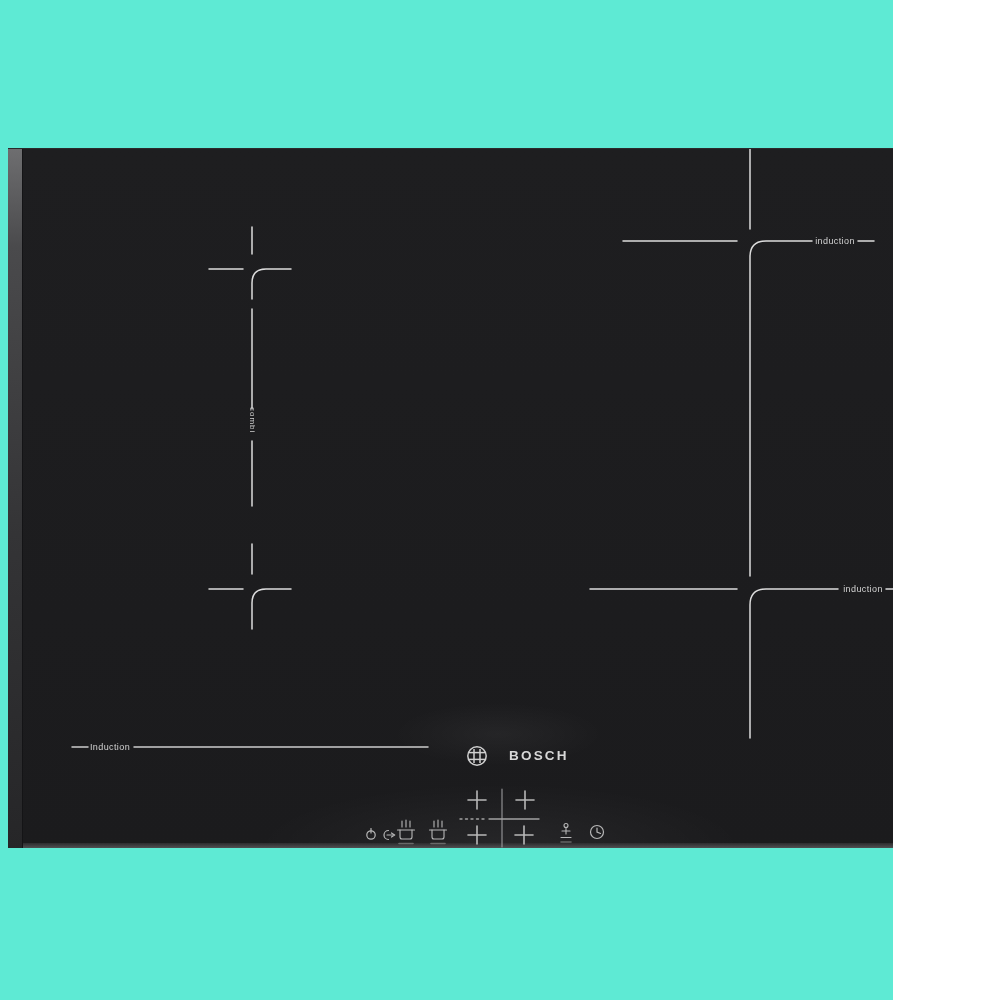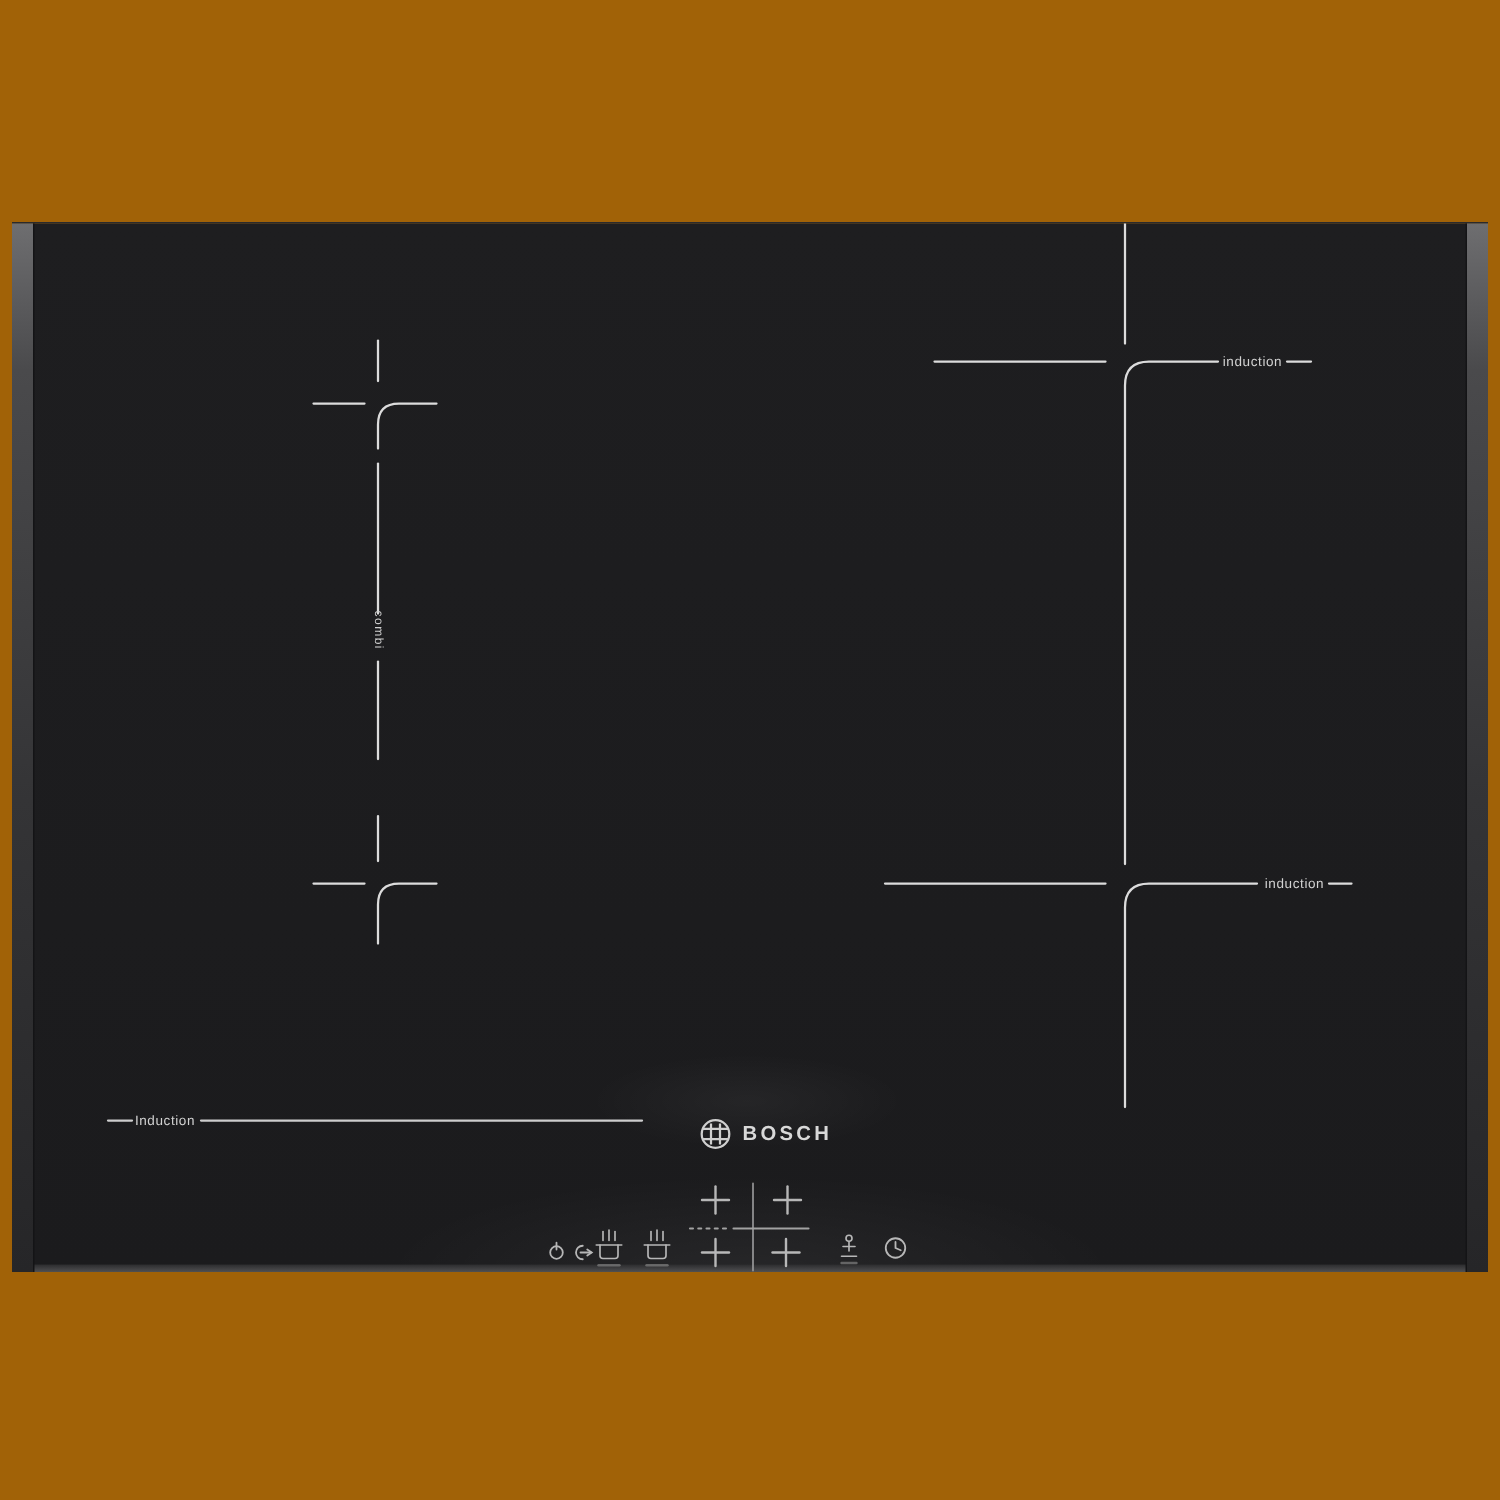--- a/index.html
+++ b/index.html
@@ -1,18 +1,18 @@
 <!DOCTYPE html>
 <html><head>
 <meta charset="utf-8">
 <style>
   html,body { margin:0; padding:0; }
   .stage {
-    position:relative; width:1000px; height:1000px;
-    background:#a16207; overflow:hidden;
+    position:relative; width:893px; height:1000px;
+    background:#5eead4; overflow:hidden;
     font-family:"Liberation Sans", sans-serif;
   }
   .cooktop {
     position:absolute; left:8px; top:148px; width:984px; height:699px;
     background:
       radial-gradient(ellipse 150px 45px at 490px 585px, rgba(255,255,255,0.045), transparent 70%),
       radial-gradient(ellipse 340px 90px at 50% 100%, rgba(255,255,255,0.05), transparent 72%),
       linear-gradient(#1e1e20, #1b1b1d);
     border-top:1px solid #2a2a2c;
   }
@@ -33,21 +33,21 @@
     position:absolute; color:#d2d2d2; font-size:9px; letter-spacing:.4px;
     line-height:10px; white-space:nowrap; text-align:center; width:50px;
   }
   .combi-label {
     position:absolute; left:240px; top:258px; height:36px;
     color:#cfcfcf; font-size:8px; letter-spacing:1px;
     writing-mode:vertical-rl; line-height:8px;
   }
   .logo {
     position:absolute; left:458px; top:596px; height:22px;
-    display:flex; align-items:center; gap:7px;
+    display:flex; align-items:center; gap:21px;
   }
   .wordmark {
     color:#d8d8d8; font-size:13.5px; font-weight:bold;
     letter-spacing:2.2px; line-height:22px;
   }
 </style>
 </head>
 <body>
 
 <div class="stage">

